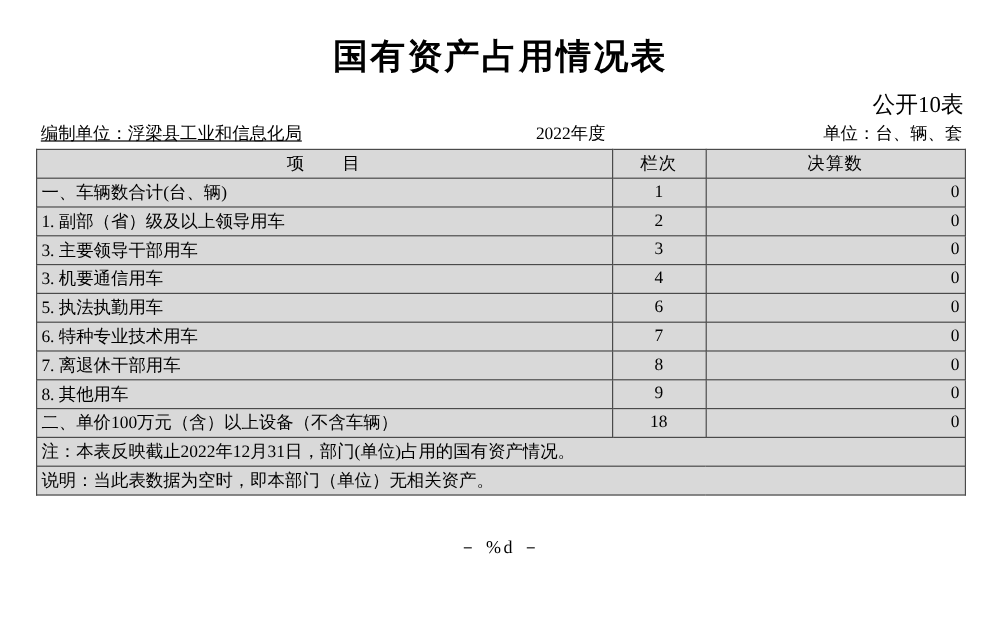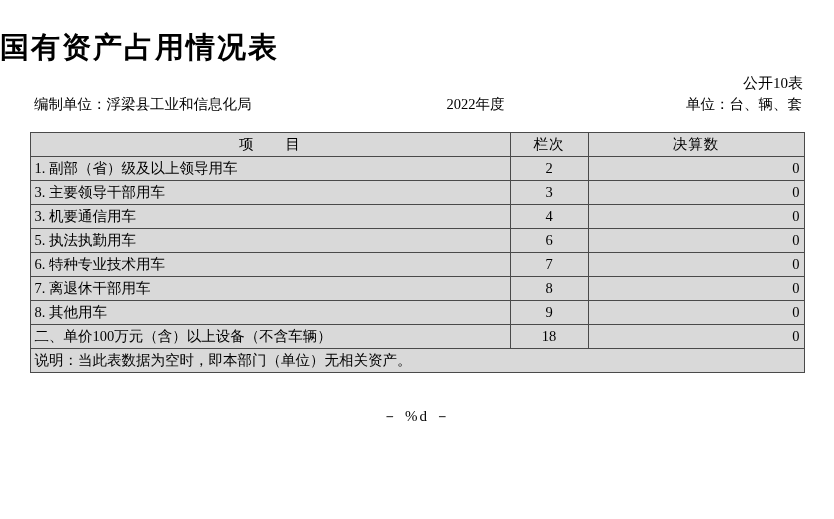--- a/index.html
+++ b/index.html
@@ -14,62 +14,63 @@
     color: #000000;
     overflow: hidden;
   }
   .page {
     position: relative;
     width: 834px;
     height: 519px;
     box-sizing: border-box;
   }
   .title {
-    text-align: left;
+    text-align: center;
     font-size: 29px;
     font-weight: bold;
     letter-spacing: 2px;
     margin-top: 28px;
     margin-bottom: 6px;
     font-family: "Liberation Serif", "DejaVu Serif", serif;
   }
   .subtitle-row {
     width: 774px;
     margin: 0 auto;
     text-align: right;
-    font-size: 15px;
+    font-size: 19px;
     padding-right: 2px;
     margin-bottom: 2px;
   }
   .meta-row {
     width: 774px;
     margin: 0 auto;
     display: flex;
     align-items: flex-end;
     font-size: 14.5px;
     padding-bottom: 3px;
   }
   .meta-left {
     width: 44%;
     text-align: left;
     padding-left: 4px;
+    text-decoration: underline;
   }
   .meta-center {
     width: 27%;
     text-align: center;
   }
   .meta-right {
     width: 29%;
     text-align: right;
     padding-right: 2px;
     font-family: Liberation Mono, monospace;
   }
   table.main {
     width: 774px;
-    margin: 15px auto;
+    margin: 0 auto;
     border-collapse: collapse;
     table-layout: fixed;
     font-size: 14.5px;
   }
   table.main td {
     border: 1px solid #4a4a4a;
     height: 23px;
     padding: 0 4px;
     background: #d9d9d9;
     vertical-align: middle;
@@ -134,20 +135,25 @@
       <col class="col-val">
     </colgroup>
     <tbody>
       <tr>
         <td class="hdr">项　　目</td>
         <td class="hdr">栏次</td>
         <td class="hdr">决算数</td>
       </tr>
 
       <tr>
+        <td class="item">一、车辆数合计(台、辆)</td>
+        <td class="no">1</td>
+        <td class="val">0</td>
+      </tr>
+      <tr>
         <td class="item indent">1. 副部（省）级及以上领导用车</td>
         <td class="no">2</td>
         <td class="val">0</td>
       </tr>
       <tr>
         <td class="item indent">3. 主要领导干部用车</td>
         <td class="no">3</td>
         <td class="val">0</td>
       </tr>
       <tr>
@@ -175,20 +181,23 @@
         <td class="no">9</td>
         <td class="val">0</td>
       </tr>
       <tr>
         <td class="item">二、单价100万元（含）以上设备（不含车辆）</td>
         <td class="no">18</td>
         <td class="val">0</td>
       </tr>
 
       <tr>
+        <td class="note" colspan="3">注：本表反映截止2022年12月31日，部门(单位)占用的国有资产情况。</td>
+      </tr>
+      <tr>
         <td class="note" colspan="3">说明：当此表数据为空时，即本部门（单位）无相关资产。</td>
       </tr>
     </tbody>
   </table>
 
   <div class="footer">－ %d －</div>
 
 </div>
 
 </body></html>

